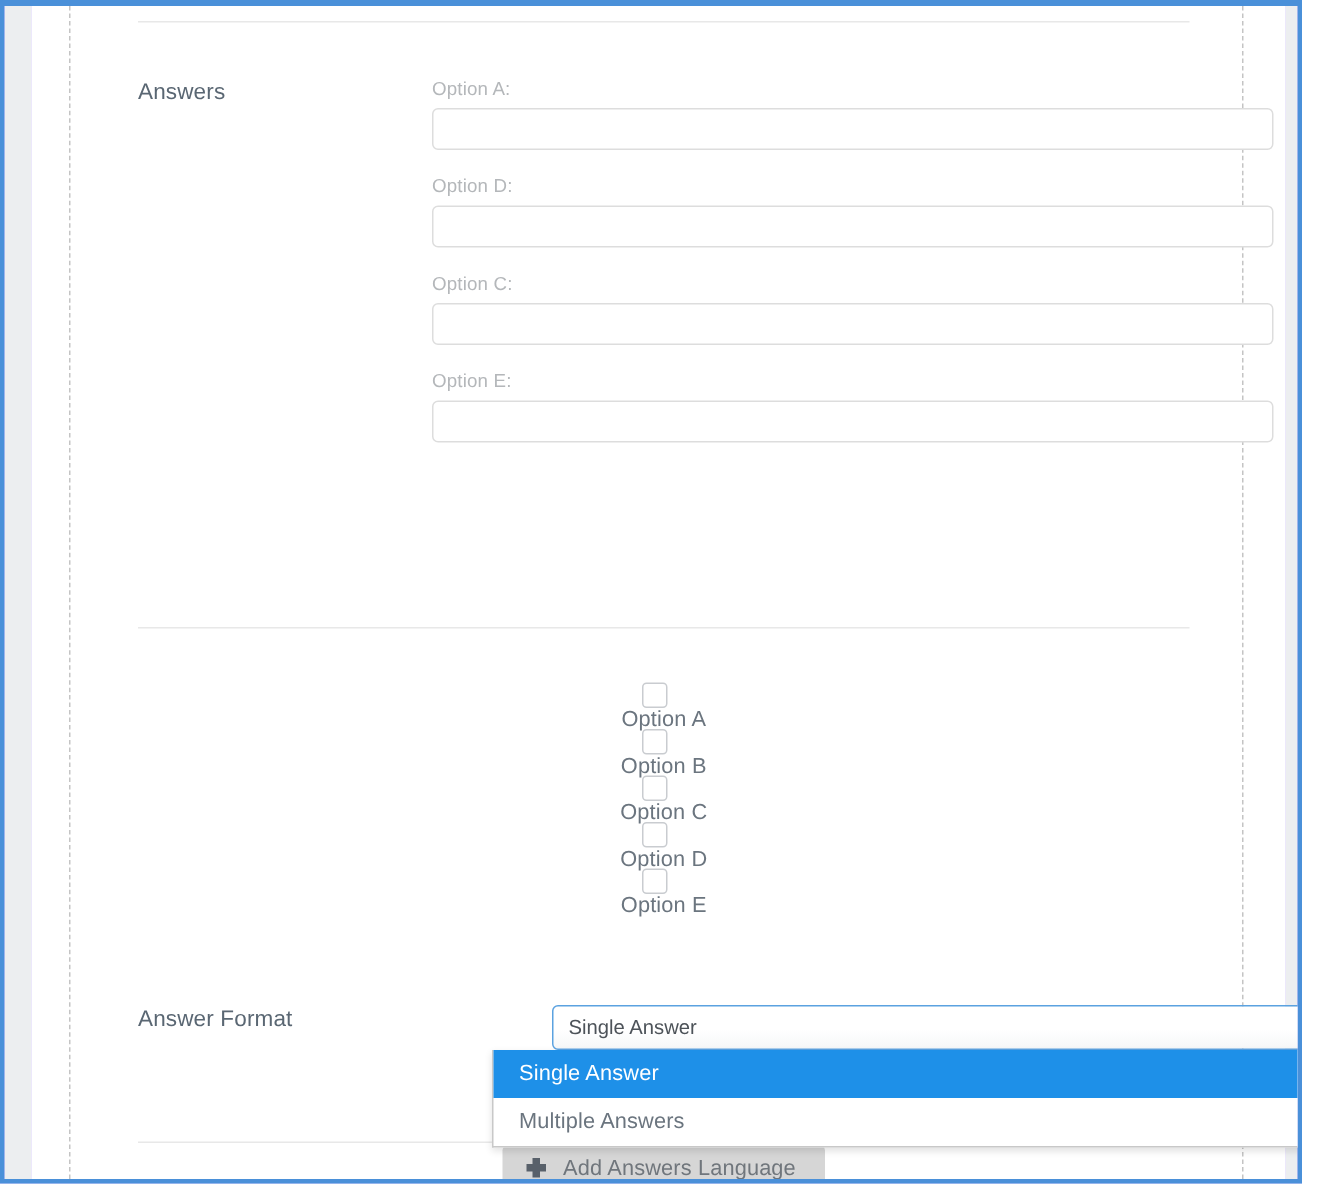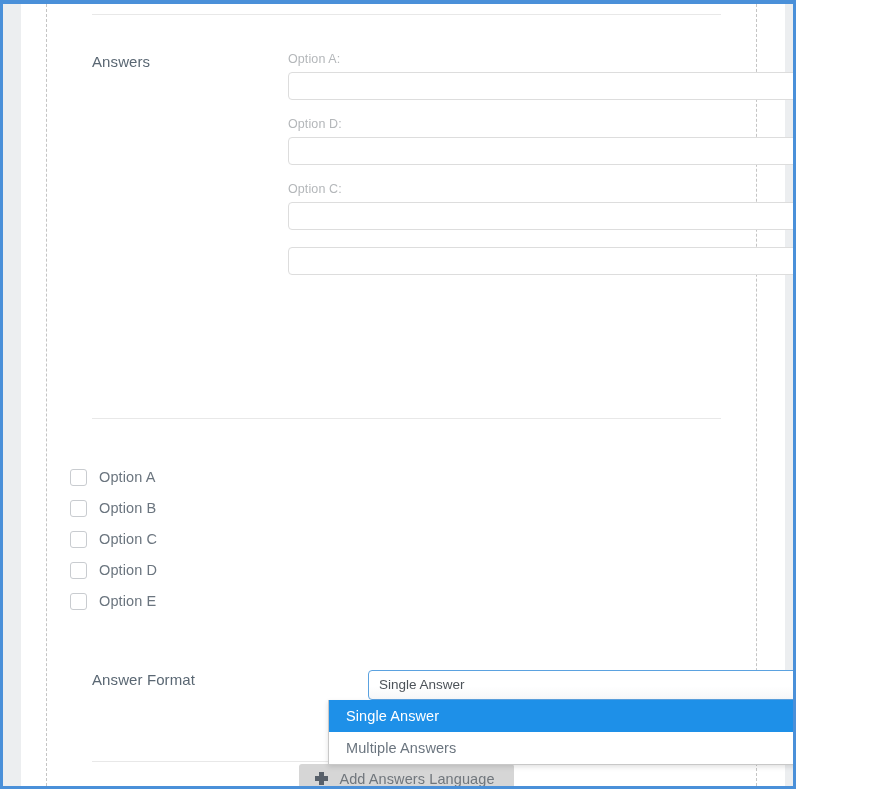--- a/index.html
+++ b/index.html
@@ -13,21 +13,21 @@
     height: 789px;
     overflow: hidden;
     background: #ffffff;
     font-family: "Liberation Sans", sans-serif;
     -webkit-font-smoothing: antialiased;
   }
 
   
   .viewport {
     position: relative;
-    width: 796px;
+    width: 868px;
     height: 789px;
     background: #c4b5fd;
     border: 3px solid #4a90d9;
     border-top-width: 4px;
     overflow: hidden;
   }
 
   
   .gutter-left {
     position: absolute;
@@ -128,22 +128,23 @@
     color: #555b61;
     padding: 0 9px;
     outline: none;
   }
 
   
   .correct-row { top: 451px; }
 
   .check-line {
     display: flex;
-    align-items: flex-end;
+    align-items: center;
     height: 31px;
+    flex-direction: column;
   }
   .cbox {
     width: 17px;
     height: 17px;
     border: 1px solid #c9ccd0;
     border-radius: 3px;
     background: #ffffff;
     flex: 0 0 17px;
     margin: 0 12px 0 0;
     appearance: none;
@@ -305,20 +306,21 @@
             <div class="opt-caption">Option D:</div>
             <input class="text-input" type="text" placeholder="" style="">
           </div>
 
           <div class="opt-group">
             <div class="opt-caption">Option C:</div>
             <input class="text-input" type="text" placeholder="" style="">
           </div>
 
           <div class="opt-group">
+            <div class="opt-caption">Option E:</div>
             <input class="text-input" type="text" placeholder="" style="">
           </div>
 
         </div>
       </div>
 
       <div class="form-row correct-row">
         <div class="row-field">
 
           <label class="check-line">

